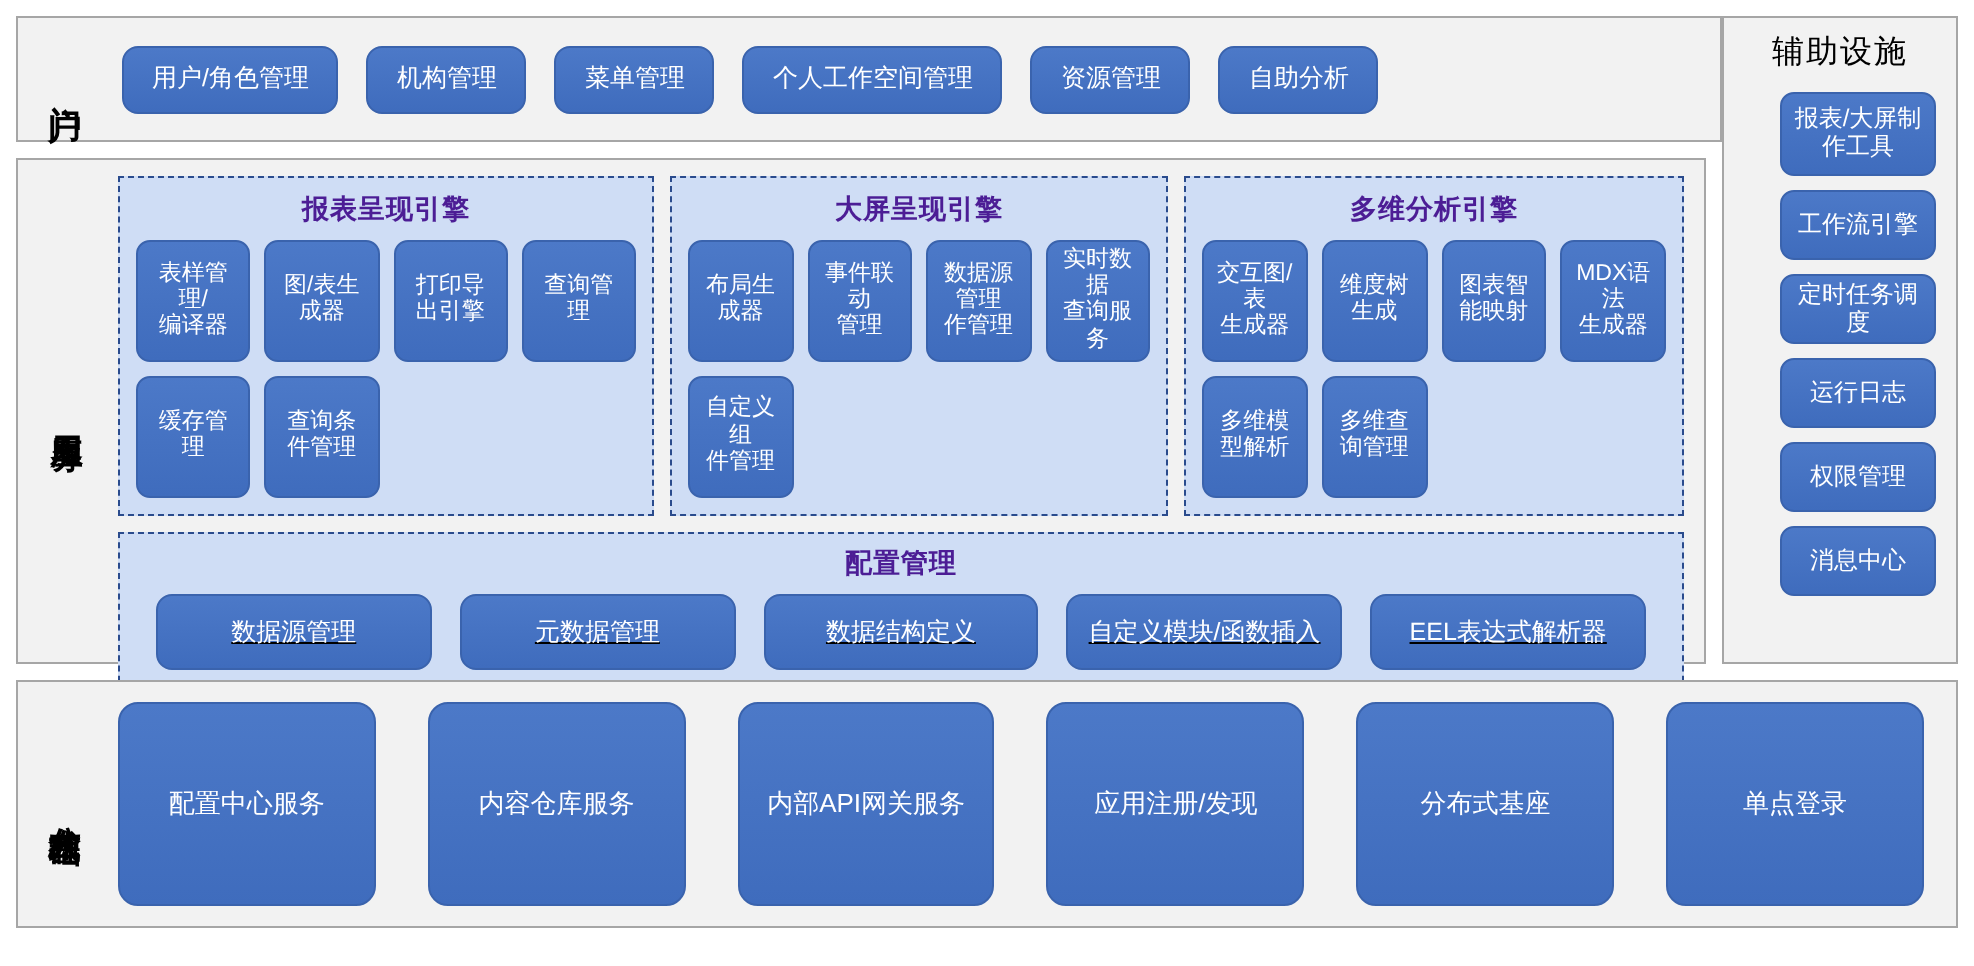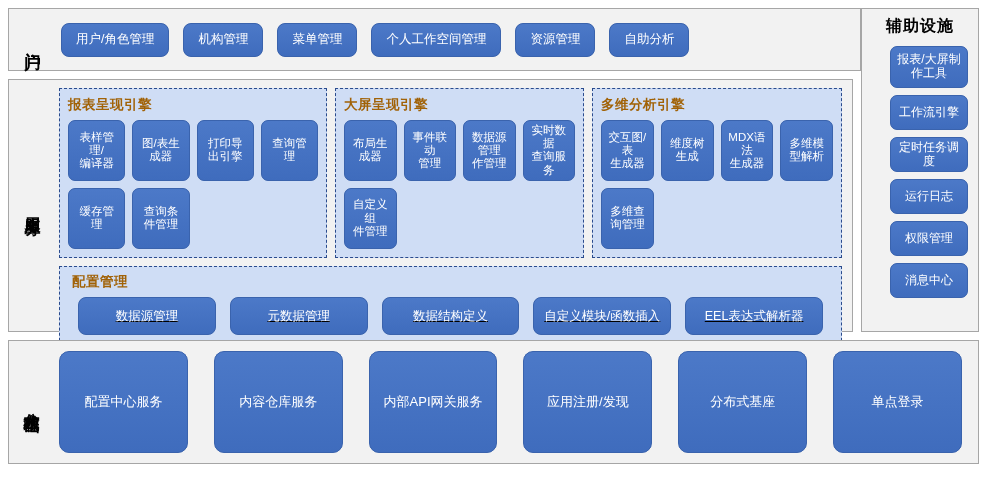--- a/index.html
+++ b/index.html
@@ -106,21 +106,21 @@
     width: 118px;
     flex: 0 0 118px;
     flex-direction: column;
     align-items: stretch;
     padding: 7px 10px 8px 10px;
     gap: 7px;
   }
   .aux-title {
     text-align: center;
     font-size: 16px;
-    font-weight: bold;
+    font-weight: normal;
     letter-spacing: 1px;
     margin-bottom: 2px;
   }
   .aux-panel .btn {
     height: 35px;
     font-size: 12px;
     border-radius: 7px;
     margin-left: 18px;
   }
   .aux-panel .btn.two-line { height: 42px; }
@@ -150,23 +150,24 @@
 
   .group {
     background: #cfddf5;
     border: 1px dashed #2a4b8d;
     box-sizing: border-box;
     padding: 5px 8px 8px 8px;
     display: flex;
     flex-direction: column;
   }
   .group-title {
+    text-align: center;
     font-size: 13.5px;
     font-weight: bold;
-    color: #a16207;
+    color: #4c1d95;
     margin: 2px 0 6px 0;
     letter-spacing: 0.5px;
   }
   .group-grid {
     flex: 1 1 auto;
     display: grid;
     grid-template-columns: repeat(4, 1fr);
     grid-auto-rows: 1fr;
     gap: 7px 7px;
   }
@@ -289,20 +290,22 @@
             </div>
           </div>
 
           <div class="group olap">
             <div class="group-title">多维分析引擎</div>
             <div class="group-grid">
               <div class="btn">交互图/表
 生成器</div>
               <div class="btn">维度树
 生成</div>
+              <div class="btn">图表智
+能映射</div>
               <div class="btn">MDX语法
 生成器</div>
               <div class="btn">多维模
 型解析</div>
               <div class="btn">多维查
 询管理</div>
             </div>
           </div>
 
         </div>

